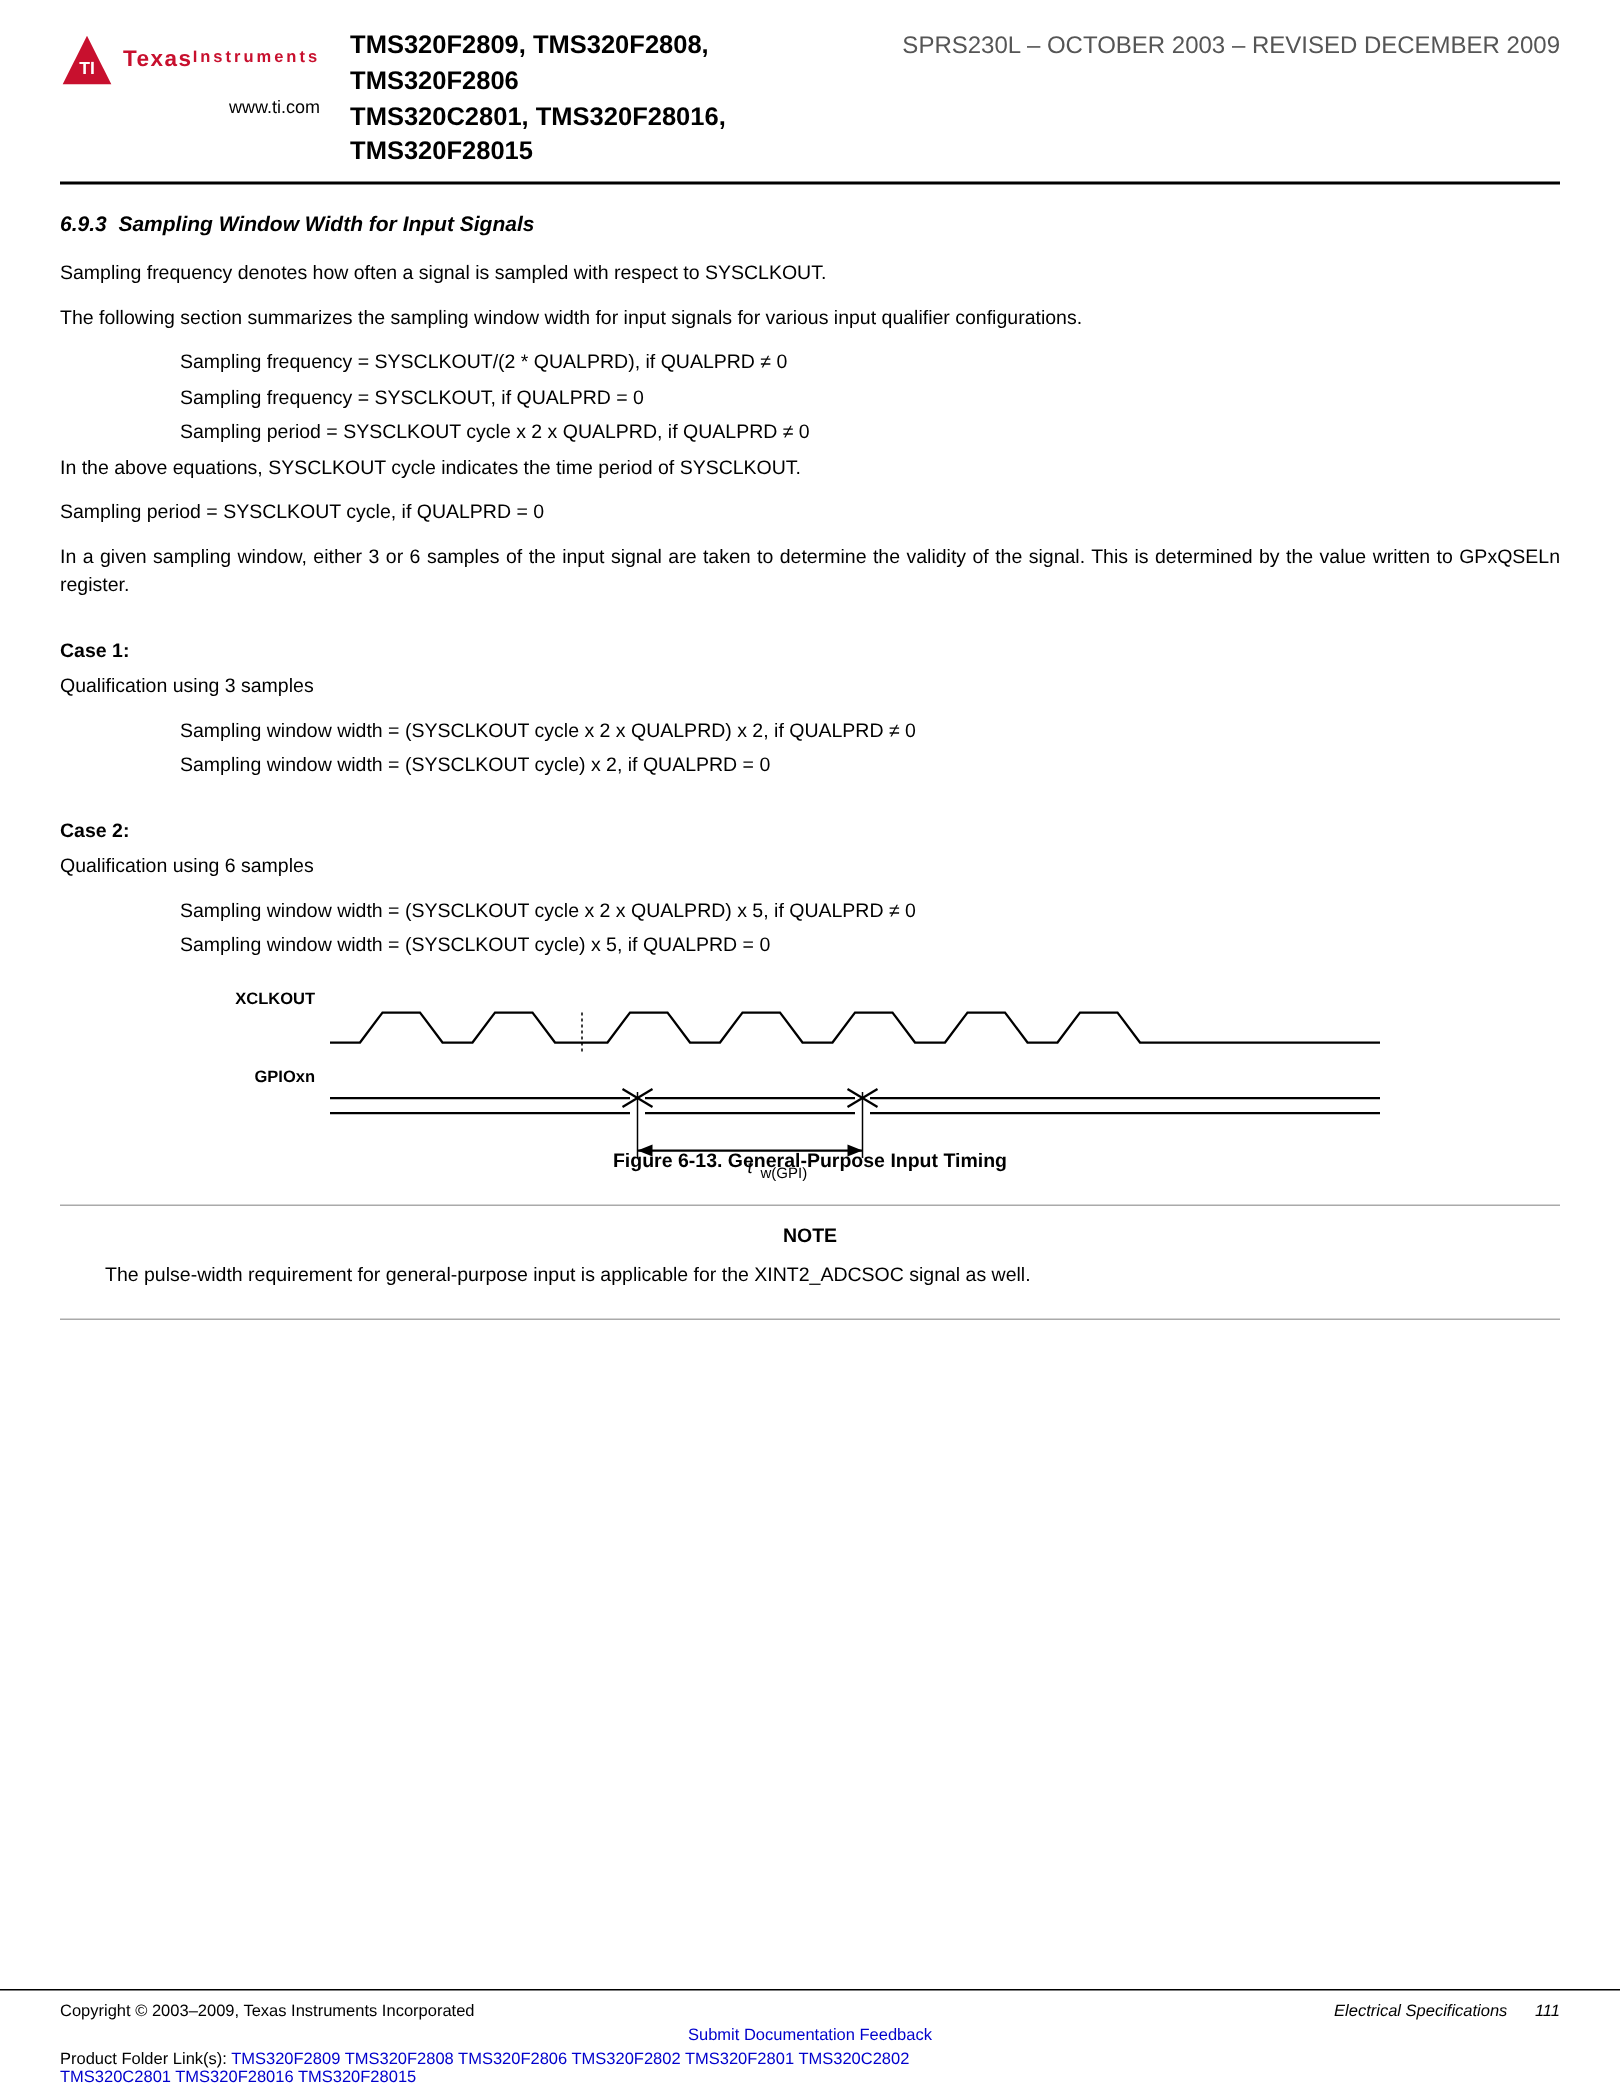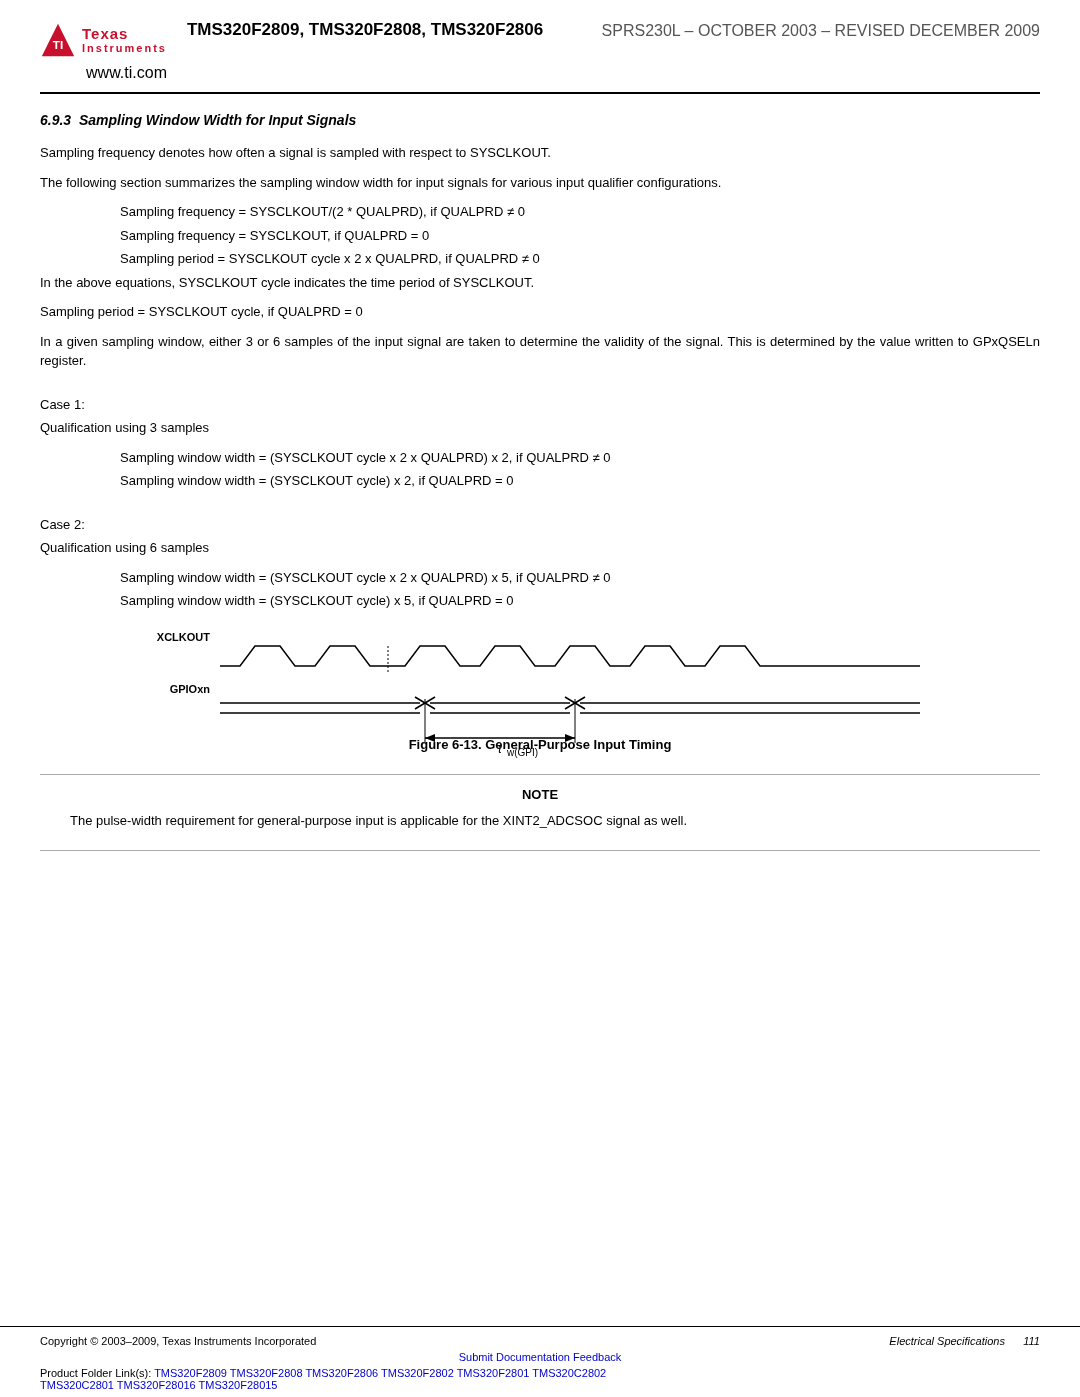--- a/index.html
+++ b/index.html
@@ -37,21 +37,20 @@
       display: flex;
       align-items: center;
       gap: 6px;
     }
     .logo-icon {
       width: 36px;
       height: 36px;
     }
     .logo-text-block {
       display: flex;
-      flex-direction: column;
       line-height: 1.1;
     }
     .logo-texas-text {
       font-size: 15px;
       font-weight: bold;
       color: #c8102e;
       letter-spacing: 1px;
     }
     .logo-instruments-text {
       font-size: 11px;
@@ -69,21 +68,21 @@
       font-weight: bold;
       line-height: 1.4;
     }
     .header-subtitle {
       font-size: 16px;
       color: #555;
       margin-top: 4px;
       text-align: right;
     }
     .header-www {
-      font-size: 16px;
+      font-size: 12px;
       color: #000;
       padding-top: 6px;
       text-align: right;
       align-self: flex-end;
       padding-bottom: 2px;
     }
     .header-right {
       display: flex;
       flex-direction: column;
       align-items: flex-end;
@@ -110,21 +109,21 @@
       margin-bottom: 10px;
       line-height: 1.5;
       text-align: justify;
     }
     .indent {
       margin-left: 80px;
       margin-bottom: 4px;
       line-height: 1.5;
     }
     .bold-label {
-      font-weight: normal;
+      font-weight: bold;
       margin-top: 24px;
       margin-bottom: 4px;
     }
     
     .timing-diagram {
       margin: 20px auto;
       width: 780px;
       position: relative;
     }
     .timing-row {
@@ -214,20 +213,21 @@
           <span class="logo-texas-text">Texas</span>
           <span class="logo-instruments-text">Instruments</span>
         </div>
       </div>
       <div class="header-www">www.ti.com</div>
     </div>
 
     <div class="header-title-block">
       <div class="header-title">
         <div>TMS320F2809, TMS320F2808, TMS320F2806</div>
+        <div>TMS320C2801, TMS320F28016, TMS320F28015</div>
       </div>
     </div>
 
     <div class="header-right">
       <div class="header-subtitle">SPRS230L – OCTOBER 2003 – REVISED DECEMBER 2009</div>
     </div>
   </div>
 
   <hr class="header-rule">
 

